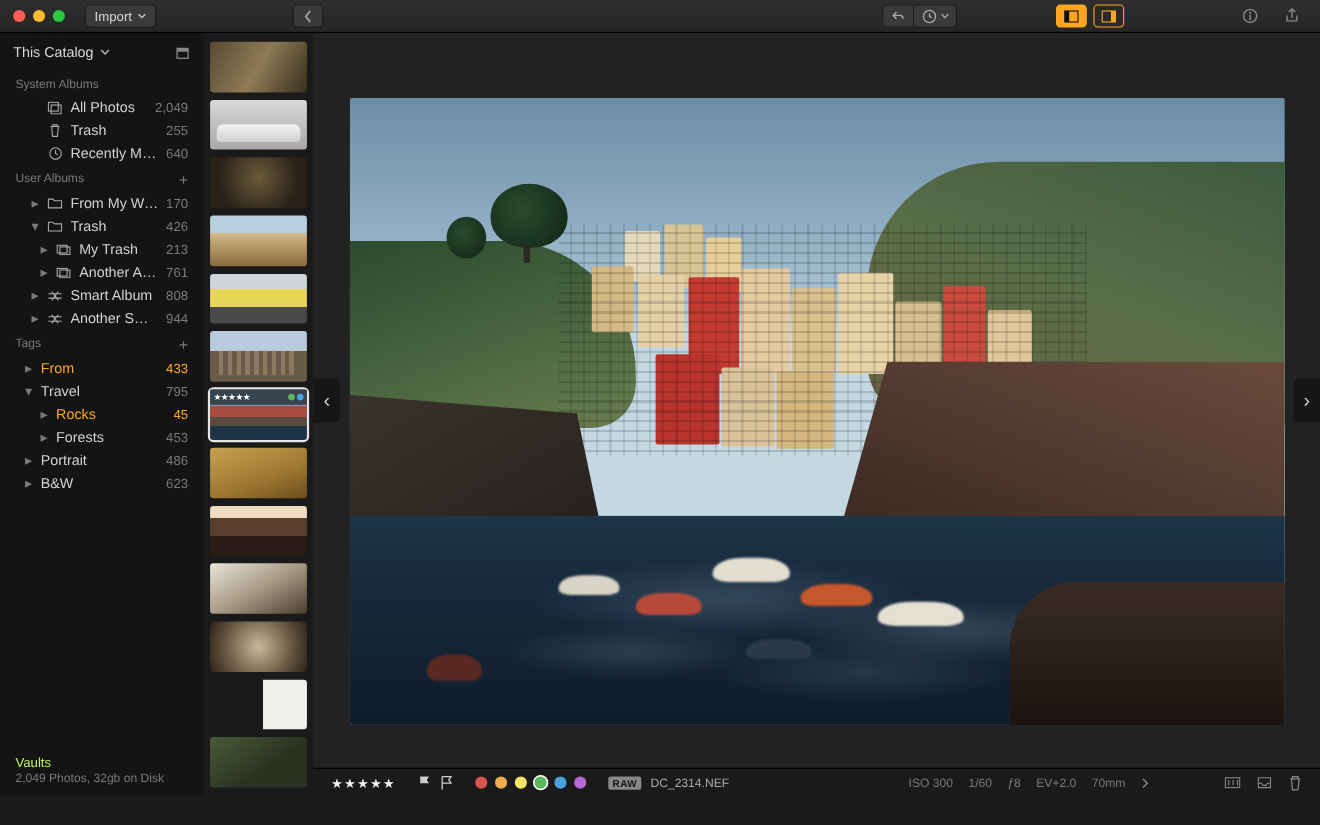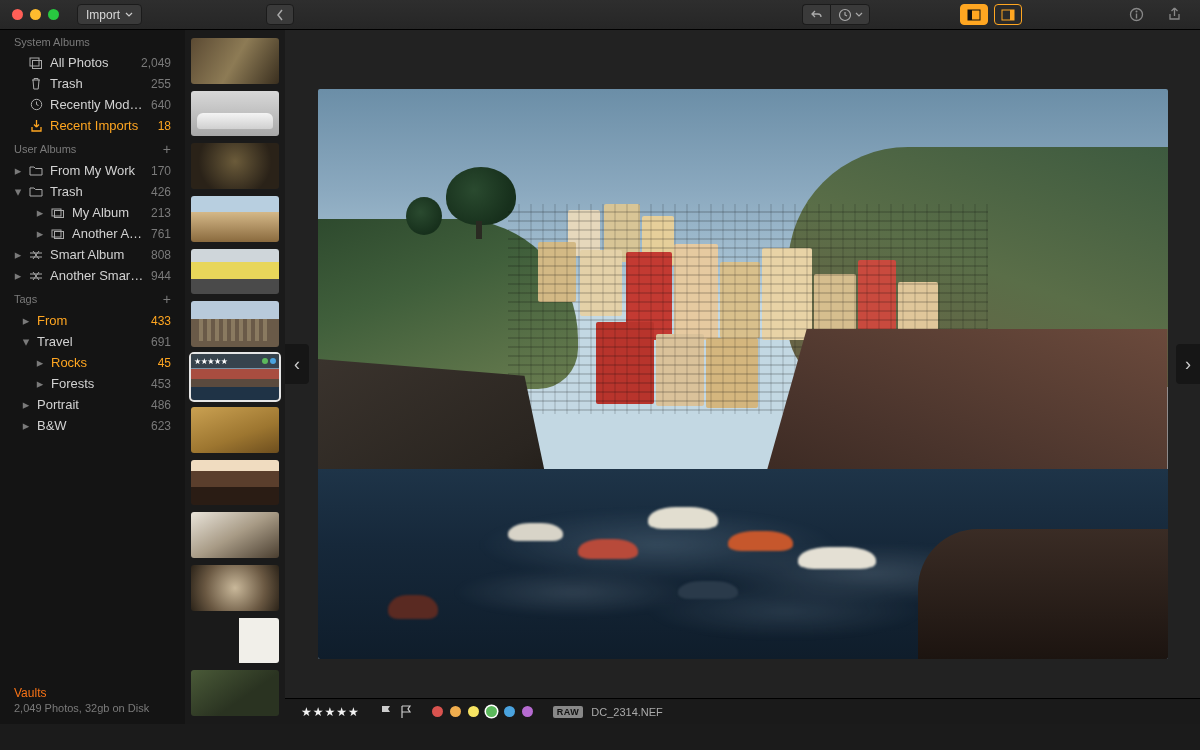--- a/index.html
+++ b/index.html
@@ -37,32 +37,32 @@
   .view-btn{height:21px;width:28px;border:1px solid var(--accent);border-radius:4px;display:flex;align-items:center;justify-content:center;cursor:pointer;background:#2a2a2a}
   .view-btn.active{background:var(--accent)}
   .spacer{flex:0 0 104px}
 
   
   .main{display:flex;height:694px}
   .sidebar{width:185px;background:var(--panel-darker);display:flex;flex-direction:column;overflow:hidden}
   .catalog-header{padding:10px 12px;display:flex;align-items:center;justify-content:space-between}
   .catalog-title{color:#d8d8d8;font-size:13px;display:flex;align-items:center;gap:6px}
   .scroll{flex:1;overflow-y:auto}
-  .section-title{color:var(--muted);font-size:11px;padding:6px 14px 4px;display:flex;align-items:center;justify-content:space-between}
+  .section-title{color:var(--muted);font-size:11px;padding:6px 14px 4px;display:flex;align-items:flex-start;justify-content:space-between}
   .section-title .plus{cursor:pointer;color:var(--muted);font-size:14px;line-height:1}
-  .item{display:flex;align-items:center;padding:3px 14px 3px 14px;cursor:pointer;gap:7px}
+  .item{display:flex;align-items:center;padding:3px 14px 3px 28px;cursor:pointer;gap:7px}
   .item .icon{width:14px;display:flex;justify-content:center}
   .item .label{flex:1;white-space:nowrap;overflow:hidden;text-overflow:ellipsis;color:#d2d2d2}
   .item .count{color:var(--muted);font-size:12px}
   .item.selected .label,.item.selected .count,.item.selected svg{color:var(--accent);stroke:var(--accent);fill:var(--accent)}
   .item.sub1{padding-left:22px}
   .item.sub2{padding-left:36px}
   .expand{width:8px;display:inline-flex;justify-content:center;color:var(--muted)}
   .vaults{padding:10px 14px;font-size:12px;}
-  .vaults-title{color:#f97316;margin-bottom:2px}
+  .vaults-title{color:#bef264;margin-bottom:2px}
   .vaults-sub{color:var(--muted);font-size:11px}
 
   
   .filmstrip{width:100px;background:var(--panel-dark);padding:8px 6px;overflow-y:hidden;display:flex;flex-direction:column;gap:7px}
   .thumb{width:88px;height:56px;border-radius:3px;background:#333;background-size:cover;background-position:center;position:relative;cursor:pointer}
   .thumb.selected{outline:2px solid #e6e6e6;outline-offset:0}
   .thumb.sel-strip{position:relative}
   .strip-overlay{position:absolute;top:0;left:0;right:0;height:14px;background:rgba(0,0,0,.55);display:flex;align-items:center;padding:0 3px;gap:3px}
   .mini-stars{color:#fff;font-size:8px;letter-spacing:-0.5px}
   .mini-dots{display:flex;gap:2px;margin-left:auto}
@@ -170,20 +170,32 @@
         <svg width="15" height="15">
           <path d="M7.5 9V1m0 0L4.5 4M7.5 1l3 3M3 7v5h9V7" stroke="#888" fill="none" stroke-width="1.3"></path>
         </svg>
       </div>
   </div>
 </div>
 
 <div class="main">
 
   <div class="sidebar">
+    <div class="catalog-header">
+      <div class="catalog-title">
+        <span>This Catalog</span>
+        <svg width="9" height="9">
+            <path d="M1 2.5l3.5 3.5L8 2.5" stroke="#bbb" fill="none" stroke-width="1.3"></path>
+          </svg>
+      </div>
+      <svg width="14" height="14" style="cursor:pointer">
+          <rect x="2" y="3" width="10" height="9" stroke="#888" fill="none" stroke-width="1.2"></rect>
+          <rect x="2" y="3" width="10" height="3" fill="#888"></rect>
+        </svg>
+    </div>
 
     <div class="scroll">
       <div class="section-title">
           <span>System Albums</span>
         </div>
       <div id="system-list">
           <div class="item">
             <span class="expand"></span>
             <span class="icon" style="color:#aaa">
               <svg width="14" height="12">
@@ -208,30 +220,20 @@
             <span class="expand"></span>
             <span class="icon" style="color:#aaa">
               <svg width="13" height="13">
                 <circle cx="6.5" cy="6.5" r="5.2" stroke="currentColor" fill="none"></circle>
                 <path d="M6.5 3.5v3l2 1" stroke="currentColor" fill="none"></path>
               </svg>
             </span>
             <span class="label" style="">Recently Modified</span>
             <span class="count" style="">640</span>
           </div>
-          <div class="item selected">
-            <span class="expand"></span>
-            <span class="icon" style="color:var(--accent)">
-              <svg width="13" height="13">
-                <path d="M6.5 1v7m0 0L4 5.5M6.5 8L9 5.5M2 8v4h9V8" stroke="currentColor" fill="none" stroke-width="1.3"></path>
-              </svg>
-            </span>
-            <span class="label" style="">Recent Imports</span>
-            <span class="count" style="">18</span>
-          </div>
         </div>
 
       <div class="section-title">
         <span>User Albums</span>
         <span class="plus">+</span>
       </div>
       <div id="user-list">
           <div class="item">
             <span class="expand">▸</span>
             <span class="icon" style="color:#aaa">
@@ -253,21 +255,21 @@
             <span class="count" style="">426</span>
           </div>
           <div class="item sub2">
             <span class="expand">▸</span>
             <span class="icon" style="color:#aaa">
               <svg width="14" height="10">
                 <rect x="1" y="1" width="9" height="7" stroke="currentColor" fill="none"></rect>
                 <rect x="3.5" y="2.5" width="9" height="7" stroke="currentColor" fill="none"></rect>
               </svg>
             </span>
-            <span class="label" style="">My Album</span>
+            <span class="label" style="">My Trash</span>
             <span class="count" style="">213</span>
           </div>
           <div class="item sub2">
             <span class="expand">▸</span>
             <span class="icon" style="color:#aaa">
               <svg width="14" height="10">
                 <rect x="1" y="1" width="9" height="7" stroke="currentColor" fill="none"></rect>
                 <rect x="3.5" y="2.5" width="9" height="7" stroke="currentColor" fill="none"></rect>
               </svg>
             </span>
@@ -302,21 +304,21 @@
       </div>
       <div id="tag-list">
           <div class="item sub1">
             <span class="expand">▸</span>
             <span class="label" style="color:var(--accent)">From</span>
             <span class="count" style="color:var(--accent)">433</span>
           </div>
           <div class="item sub1">
             <span class="expand">▾</span>
             <span class="label" style="">Travel</span>
-            <span class="count" style="">691</span>
+            <span class="count" style="">795</span>
           </div>
           <div class="item sub2">
             <span class="expand">▸</span>
             <span class="label" style="color:var(--accent)">Rocks</span>
             <span class="count" style="color:var(--accent)">45</span>
           </div>
           <div class="item sub2">
             <span class="expand">▸</span>
             <span class="label" style="">Forests</span>
             <span class="count" style="">453</span>
@@ -429,15 +431,36 @@
           <span class="cdot" style="background: rgb(240, 173, 78);"></span>
           <span class="cdot" style="background: rgb(247, 228, 99);"></span>
           <span class="cdot sel" style="background: rgb(92, 184, 92);"></span>
           <span class="cdot" style="background: rgb(74, 163, 223);"></span>
           <span class="cdot" style="background: rgb(182, 107, 209);"></span>
         </div>
       <div style="display:flex;gap:8px;align-items:center">
         <span class="raw-badge">RAW</span>
         <span style="color:#aaa">DC_2314.NEF</span>
       </div>
+      <div class="bb-right">
+        <span>ISO 300</span>
+        <span>1/60</span>
+        <span>ƒ8</span>
+        <span>EV+2.0</span>
+        <span>70mm</span>
+        <svg width="8" height="10">
+            <path d="M2 1l4 4-4 4" stroke="#888" fill="none" stroke-width="1.3"></path>
+          </svg>
+        <div style="width:40px"></div>
+        <svg width="15" height="13">
+            <rect x="1" y="2" width="13" height="9" stroke="#888" fill="none"></rect>
+            <path d="M4 4v5M8 4v5M12 4v5" stroke="#888"></path>
+          </svg>
+        <svg width="15" height="13">
+            <path d="M2 2h11v9H2zM2 7h3l1 2h3l1-2h3" stroke="#888" fill="none"></path>
+          </svg>
+        <svg width="13" height="14">
+            <path d="M2 3h9M4 3V1h5v2M3 3l1 10h5l1-10" stroke="#888" fill="none" stroke-width="1.2"></path>
+          </svg>
+      </div>
     </div>
   </div>
 </div>
 
 </body></html>

